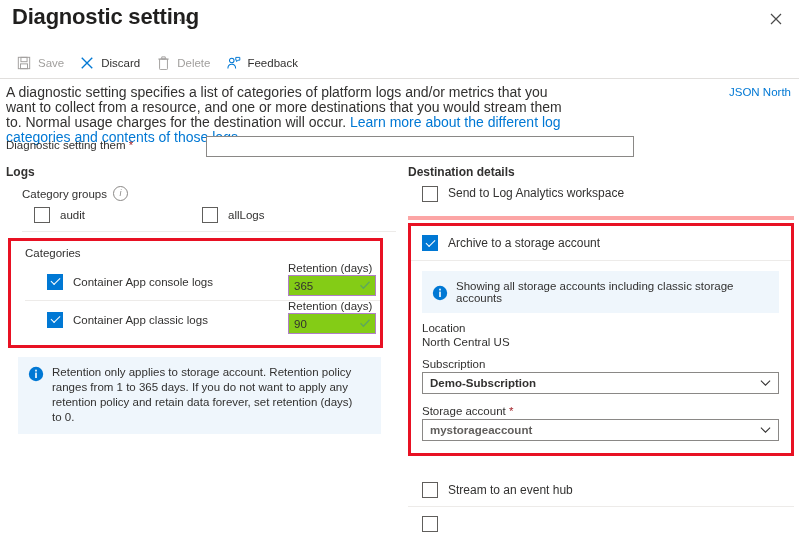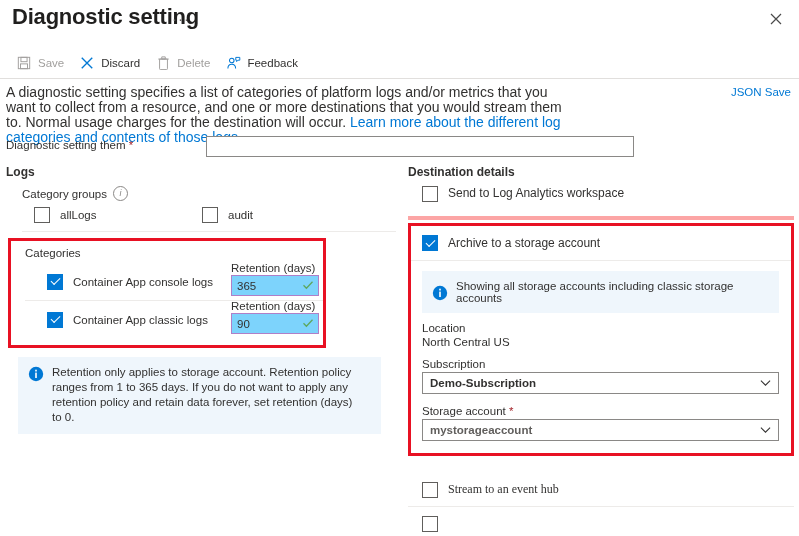--- a/index.html
+++ b/index.html
@@ -256,21 +256,21 @@
   }
   .ret-label {
     font-size: 11.5px;
     color: #323130;
     margin-bottom: 1px;
   }
   .ret-input-wrap {
     position: relative;
     height: 21px;
     border: 1px solid #b07fc7;
-    background: #7dd3fc;
+    background: #84cc16;
     box-sizing: border-box;
   }
   .ret-input {
     width: 100%;
     height: 100%;
     border: 0;
     outline: none;
     font-family: inherit;
     font-size: 11.5px;
     color: #323130;
@@ -430,52 +430,52 @@
         <path d="M10.6 1.6 h4.6 v3.2 h-2.2 l-1.4 1.6 v-1.6 h-1 z" fill="none" stroke="#0078d4" stroke-width="1.1"></path>
       </svg>
     </span>
     <span>Feedback</span>
   </div>
 </div>
 
 <div class="desc">
   <span>A diagnostic setting specifies a list of categories of platform logs and/or metrics that you want to collect from a resource, and one or more destinations that you would stream them to. Normal usage charges for the destination will occur. </span><span class="lnk">Learn more about the different log categories and contents of those logs</span>
 </div>
-<div class="json-view">JSON Save</div>
+<div class="json-view">JSON North</div>
 
 <div class="name-row">
   <div class="name-label">
     <span>Diagnostic setting them </span><span class="req">*</span>
   </div>
   <input class="name-input" type="text" value="" style="">
 </div>
 
 <div class="col-left">
 
   <div class="section-title">Logs</div>
 
   <div class="sub-head">
     <span>Category groups</span>
     <span class="info-circle">i</span>
   </div>
 
   <div class="group-row">
+    <div class="cbrow">
+      <span class="cbox"></span>
+      <span class="cblabel">audit</span>
+    </div>
     <div class="cbrow">
       <span class="cbox"></span>
       <span class="cblabel">allLogs</span>
     </div>
-    <div class="cbrow">
-      <span class="cbox"></span>
-      <span class="cblabel">audit</span>
-    </div>
   </div>
 
   <div class="hr"></div>
 
-  <div class="redbox cats" style="margin-top:6px; margin-left:2px; width:318px;">
+  <div class="redbox cats" style="margin-top:6px; margin-left:2px; width:375px;">
 
     <div class="cats-title">Categories</div>
 
     <div class="cat-item">
       <span class="cbox checked"></span>
       <span class="cat-name">Container App console logs</span>
       <div class="ret-block">
         <div class="ret-label">Retention (days)</div>
         <div class="ret-input-wrap">
           <input class="ret-input" type="text" value="365" style="">
@@ -555,21 +555,21 @@
       <div class="select-wrap" style="margin-bottom:2px;">
         <span class="select-val dim">mystorageaccount</span>
         <svg class="caret" viewBox="0 0 12 8" aria-hidden="true">
           <path d="M1 1.4 L6 6.4 L11 1.4" stroke="#323130" stroke-width="1.1" fill="none"></path>
         </svg>
       </div>
 
     </div>
   </div>
 
-  <div class="tail-row" style="margin-top:17px;font-family:Liberation Serif, serif;">
+  <div class="tail-row" style="margin-top:17px;">
     <span class="cbox"></span>
     <span class="cblabel">Stream to an event hub</span>
   </div>
 
   <div class="tail-row">
     <span class="cbox"></span>
   </div>
 </div>
 
 </body></html>

